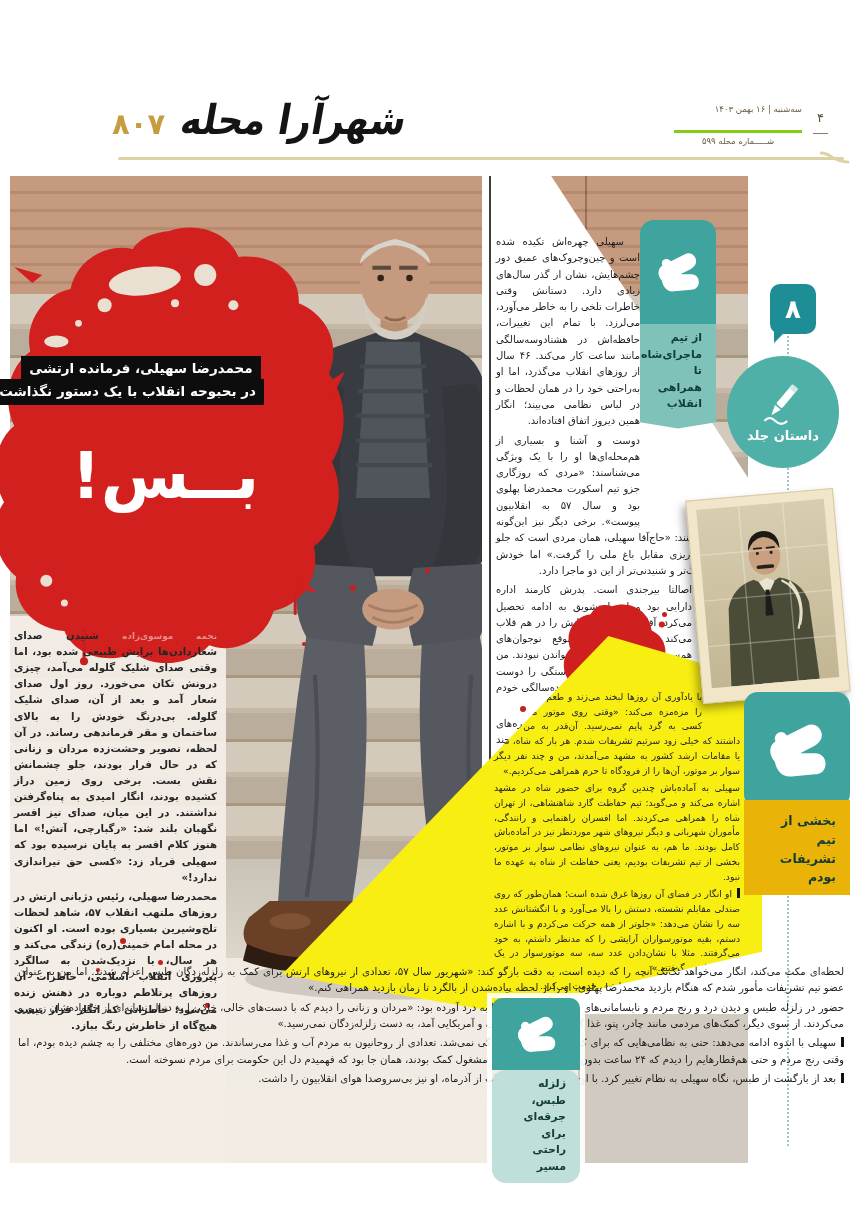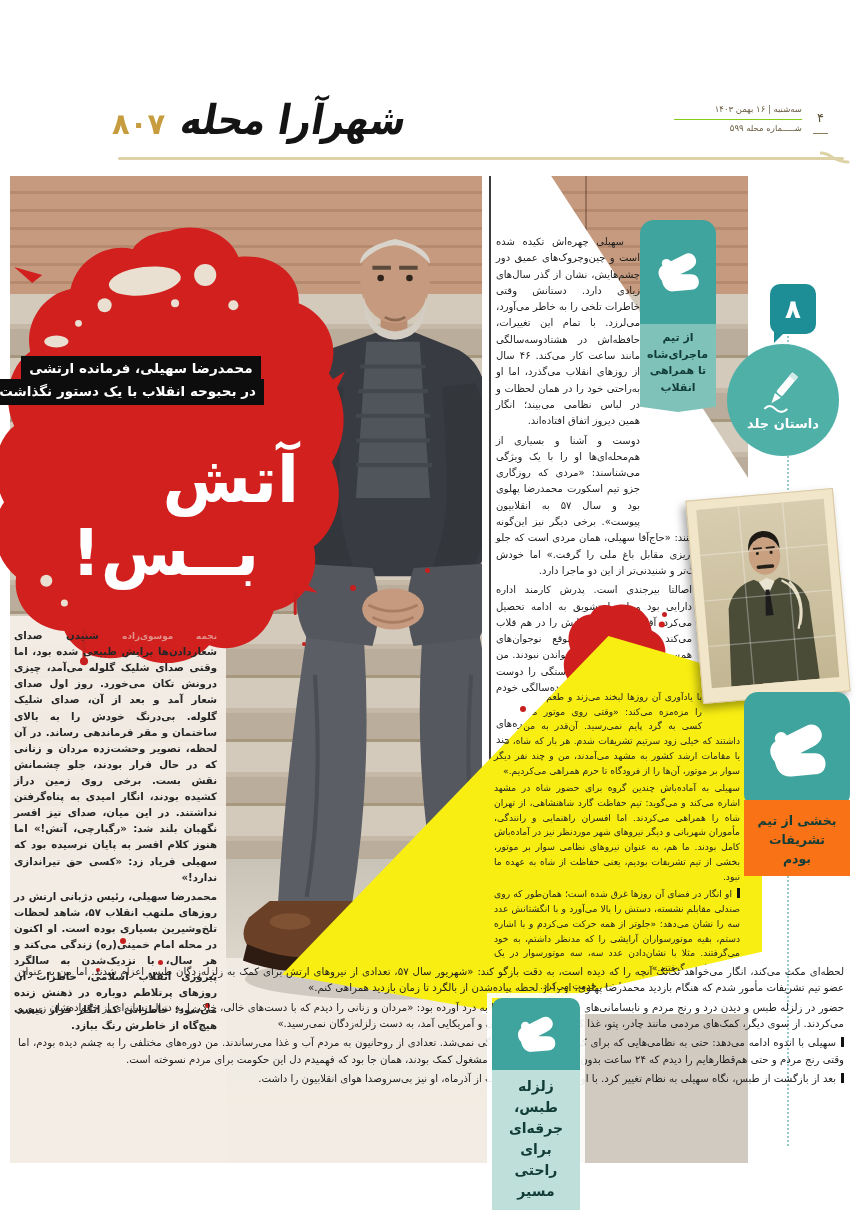--- a/index.html
+++ b/index.html
@@ -5,21 +5,21 @@
   html,body{margin:0;padding:0;background:#e8e8e8;}
   .page{position:relative;width:858px;height:1220px;background:#ffffff;overflow:hidden;
         font-family:"DejaVu Sans",sans-serif;margin:0 auto;}
   
   .logo{position:absolute;top:96px;left:112px;direction:rtl;white-space:nowrap;}
   .logo-text{display:inline-block;font-size:41px;font-weight:bold;color:#141414;
              transform:skewX(-10deg) scaleX(.88);letter-spacing:-3px;}
   .logo-num{display:inline-block;font-size:29px;font-weight:bold;color:#c69c3f;margin-right:-4px;}
   .meta{position:absolute;top:104px;right:56px;width:128px;direction:rtl;color:#6a5c42;
         font-size:8.5px;text-align:right;line-height:1.4;}
-  .meta .issue{border-top:1px solid #84cc16;margin-top:3px;padding-top:3px;}
+  .meta .issue{border-top:3px solid #84cc16;margin-top:14px;padding-top:3px;text-align:center;}
   .pagenum4{position:absolute;top:110px;right:30px;font-size:13px;color:#5d5139;
             border-bottom:1px solid #8b7d5e;padding:0 4px 8px;}
   .goldrule{position:absolute;top:157px;left:118px;right:14px;height:3px;background:#dcd2a6;border-radius:2px;}
   .goldcurl{position:absolute;top:150px;right:8px;}
   
   .photo{position:absolute;left:10px;top:176px;width:738px;height:987px;background:#cfc5b7;}
   .wall{position:absolute;top:0;left:0;right:0;height:118px;
         background:repeating-linear-gradient(180deg,#c59a7f 0 15px,#b68a6e 15px 18px);}
   .wall-edge{position:absolute;top:0;left:575px;width:2px;height:118px;background:rgba(70,40,30,.35);}
   .steps{position:absolute;top:118px;left:0;right:0;height:565px;
@@ -63,40 +63,40 @@
         clip-path:polygon(68% 0%,100% 12%,100% 84%,45% 100%,0% 90%);z-index:5;}
   .ytext{position:absolute;right:22px;top:54px;width:246px;direction:rtl;text-align:justify;
         font-size:9.2px;line-height:1.6;color:#222;}
   .ytext p{margin:0 0 3px;}
   .ytext .yp1 .ind{float:right;width:38px;height:32px;}
   .ytext .yp4{padding-left:46px;}
   .ytext .yp5{padding-left:118px;}
   
   .badge{position:absolute;direction:rtl;z-index:7;}
   .hand-blob{background:#3fa49d;border-radius:14px;display:flex;align-items:center;justify-content:center;}
-  .badge .cap{background:#7fc2ba;color:#123c37;font-weight:bold;text-align:center;
-        padding:6px 8px 8px;line-height:1.5;}
+  .badge .cap{background:#7fc2ba;color:#123c37;font-weight:bold;text-align:right;
+        padding:6px 14px 8px;line-height:1.5;}
   .badge1{left:640px;top:220px;width:76px;}
   .badge1 .hand-blob{height:104px;border-radius:14px 14px 0 0;}
   .badge1 .cap{font-size:11px;clip-path:polygon(0 0,100% 0,100% 94%,50% 100%,0 94%);padding-bottom:16px;}
   .badge2{left:744px;top:692px;width:106px;}
   .badge2 .hand-blob{height:116px;}
-  .badge2 .cap{font-size:12.5px;background:#f97316;margin-top:-8px;padding-top:12px;}
+  .badge2 .cap{font-size:12.5px;background:#eab308;margin-top:-8px;padding-top:12px;}
   .badge3{left:492px;top:998px;width:88px;box-shadow:0 0 0 5px rgba(255,255,255,.9);}
   .badge3 .hand-blob{height:72px;border-radius:10px 10px 0 0;}
-  .badge3 .cap{font-size:14px;background:#bfe0da;}
+  .badge3 .cap{font-size:11px;background:#bfe0da;border-radius:14px;}
   
   .bottom{left:18px;top:964px;width:826px;font-size:10.2px;line-height:1.6;}
   
   .tab8{position:absolute;left:770px;top:284px;width:46px;height:50px;background:#1d8e95;
         border-radius:10px;color:#fff;font-size:26px;font-weight:bold;display:flex;
         align-items:center;justify-content:center;z-index:7;}
   .tab8::after{content:"";position:absolute;left:4px;bottom:-9px;border:7px solid transparent;
         border-top-color:#1d8e95;border-left-color:#1d8e95;}
-  .circle-badge{position:absolute;left:727px;top:344px;width:112px;height:112px;border-radius:50%;
+  .circle-badge{position:absolute;left:727px;top:356px;width:112px;height:112px;border-radius:50%;
         background:#4fb0a8;z-index:7;display:flex;flex-direction:column;align-items:center;
         justify-content:center;color:#fff;}
   .circle-badge .lbl{font-size:13px;font-weight:bold;margin-top:2px;}
   
   .oldphoto{position:absolute;left:694px;top:494px;width:148px;height:204px;background:#f1e6c9;
         border:1px solid #d8c8a4;box-shadow:-4px 5px 9px rgba(0,0,0,.35);transform:rotate(-5deg);
         padding:9px 9px 14px;box-sizing:border-box;z-index:6;}
   .oldphoto .inner{position:relative;width:100%;height:100%;background:linear-gradient(#d8cdb0,#c2b693);overflow:hidden;}
 </style>
 </head>
@@ -200,21 +200,20 @@
   <span class="speck" style="left:158px;top:960px;width:5px;height:5px"></span>
   <span class="speck" style="left:96px;top:968px;width:4px;height:4px"></span>
   <span class="speck" style="left:205px;top:1003px;width:5px;height:5px"></span>
   <span class="speck" style="left:585px;top:666px;width:4px;height:4px"></span>
 
   <div class="kicker">
     <span>محمدرضا سهیلی، فرمانده ارتشی</span><br>
     <span>در بحبوحه انقلاب با یک دستور نگذاشت</span><br>
   </div>
   <div class="headline">
-    <span class="w1">آتش</span>
     <span class="w2">بــس!</span>
   </div>
 
   <div class="tcol leftcol">
     <p><span class="byline">نجمه موسوی‌زاده</span> <span>شنیدن صدای شعاردادن‌ها برایش طبیعی شده بود، اما وقتی صدای شلیک گلوله می‌آمد، چیزی درونش تکان می‌خورد. روز اول صدای شعار آمد و بعد از آن، صدای شلیک گلوله. بی‌درنگ خودش را به بالای ساختمان و مقر فرماندهی رساند. در آن لحظه، تصویر وحشت‌زده مردان و زنانی که در حال فرار بودند، جلو چشمانش نقش بست. برخی روی زمین دراز کشیده بودند، انگار امیدی به پناه‌گرفتن نداشتند. در این میان، صدای تیز افسر نگهبان بلند شد: «رگبارچی، آتش!» اما هنوز کلام افسر به پایان نرسیده بود که سهیلی فریاد زد: «کسی حق تیراندازی ندارد!»</span></p>
     <p>محمدرضا سهیلی، رئیس دژبانی ارتش در روزهای ملتهب انقلاب ۵۷، شاهد لحظات تلخ‌وشیرین بسیاری بوده است. او اکنون در محله امام خمینی(ره) زندگی می‌کند و هر سال، با نزدیک‌شدن به سالگرد پیروزی انقلاب اسلامی، خاطرات آن روزهای پرتلاطم دوباره در ذهنش زنده می‌شود؛ خاطراتی که انگار قرار نیست هیچ‌گاه از خاطرش رنگ ببازد.</p>
   </div>
 
   <div class="tcol rightcol">
     <p class="p1"><span class="fb1"></span><span>سهیلی چهره‌اش تکیده شده است و چین‌وچروک‌های عمیق دور چشم‌هایش، نشان از گذر سال‌های زیادی دارد. دستانش وقتی خاطرات تلخی را به خاطر می‌آورد، می‌لرزد. با تمام این تغییرات، حافظه‌اش در هشتادوسه‌سالگی مانند ساعت کار می‌کند. ۴۶ سال از روزهای انقلاب می‌گذرد، اما او به‌راحتی خود را در همان لحظات و در لباس نظامی می‌بیند؛ انگار همین دیروز اتفاق افتاده‌اند.</span></p>

